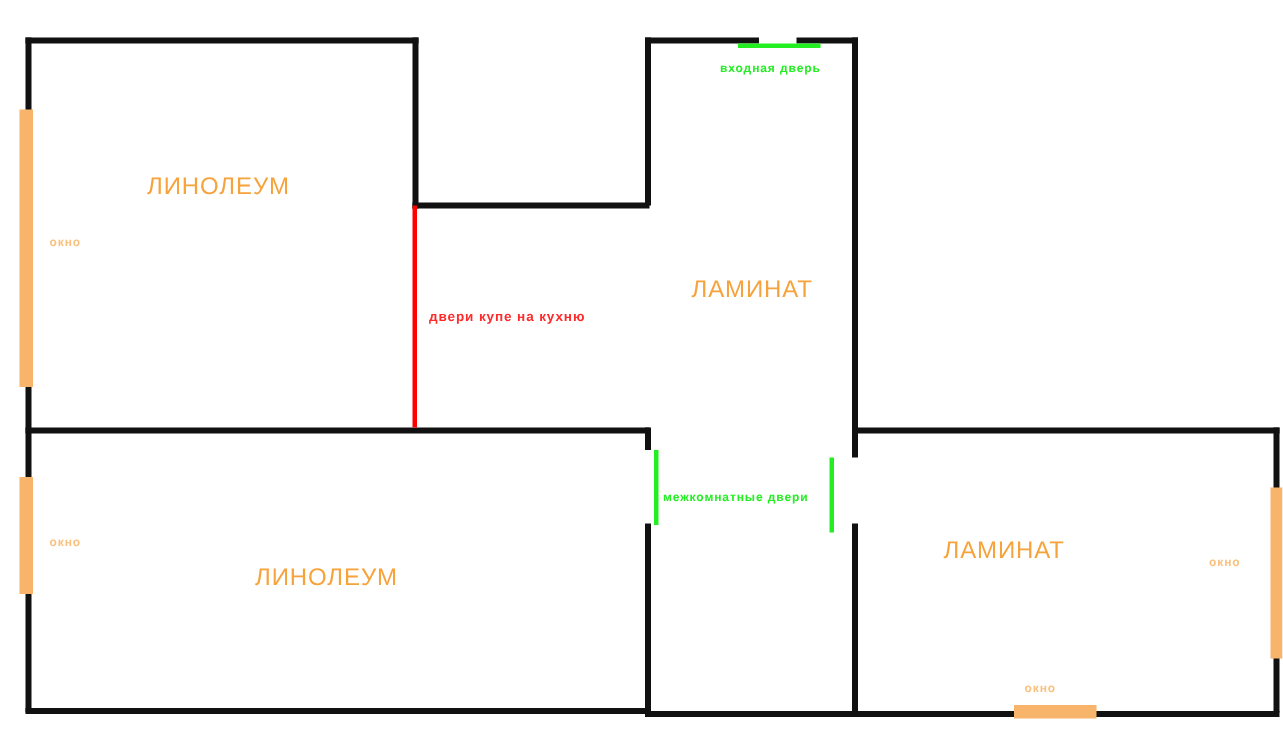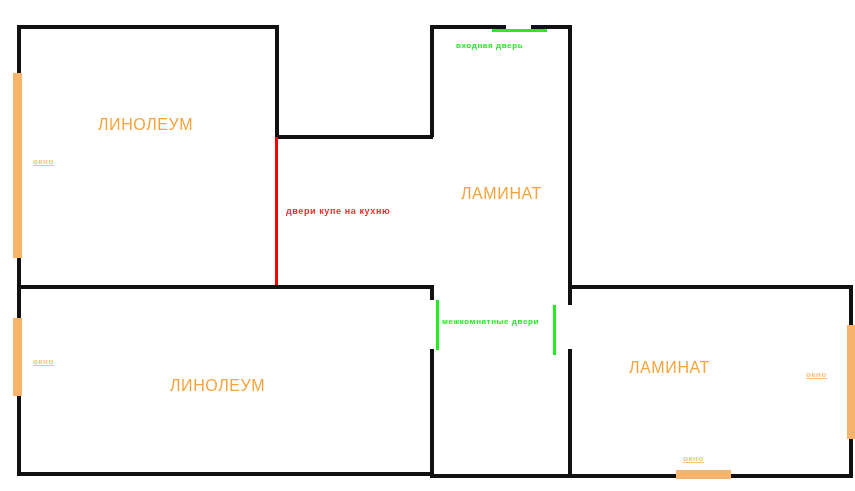--- a/index.html
+++ b/index.html
@@ -39,21 +39,20 @@
   }
   .label-floor {
     color: #f7a33c;
     font-size: 16px;
     font-weight: normal;
   }
   .label-window {
     color: #fac07e;
     font-size: 8px;
     font-weight: bold;
-    text-decoration: underline;
   }
   .label-door-red {
     color: #ff2b2b;
     font-size: 9px;
     font-weight: bold;
   }
   .label-door-green {
     color: #22ee22;
     font-size: 8px;
     font-weight: bold;
@@ -133,19 +132,19 @@
   <div class="label label-floor" style="left:629px; top:360px;">ЛАМИНАТ</div>
 
   <div class="label label-window" style="left:33px; top:158px;">окно</div>
 
   <div class="label label-window" style="left:33px; top:358px;">окно</div>
 
   <div class="label label-window" style="left:806px; top:371px;">окно</div>
 
   <div class="label label-window" style="left:683px; top:455px;">окно</div>
 
-  <div class="label label-door-green" style="left:456px; top:42px;">входная дверь</div>
+  <div class="label label-door-green" style="left:480px; top:42px;">входная дверь</div>
 
   <div class="label label-door-red" style="left:286px; top:207px;">двери купе на кухню</div>
 
-  <div class="label label-door-green" style="left:442px; top:318px;">межкомнатные двери</div>
+  <div class="label label-door-green" style="left:442px; top:328px;">межкомнатные двери</div>
 
 </div>
 
 </body></html>

